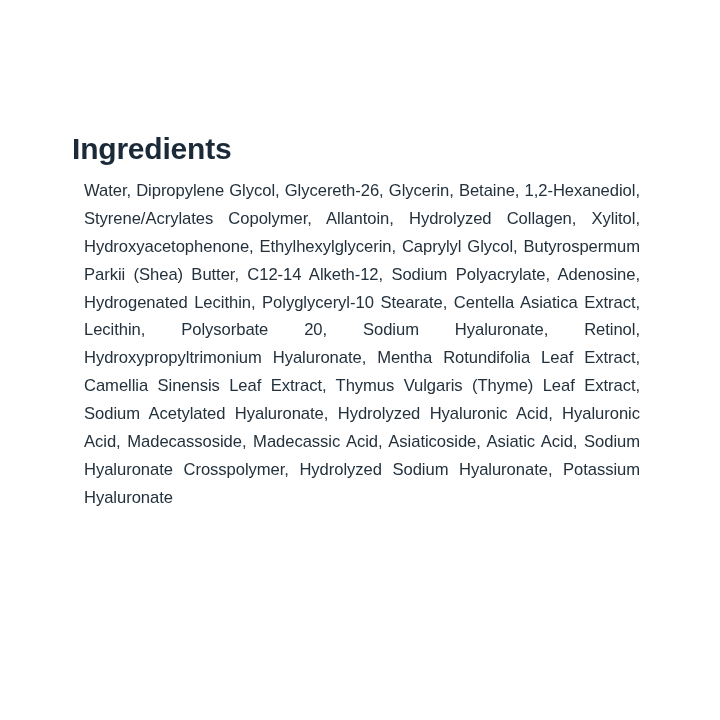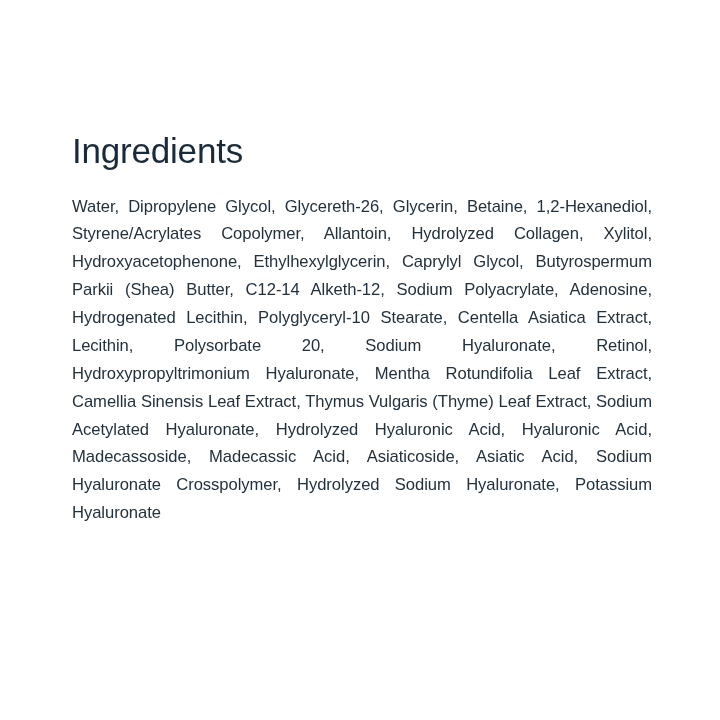--- a/index.html
+++ b/index.html
@@ -19,36 +19,36 @@
     height: 720px;
     box-sizing: border-box;
   }
   .content {
     position: absolute;
     left: 72px;
     top: 132px;
     width: 580px;
   }
   .heading {
-    font-size: 35px;
-    font-weight: normal;
+    font-size: 30px;
+    font-weight: bold;
     color: #1b2a38;
     letter-spacing: -0.2px;
-    margin: 0 0 22px 0;
+    margin: 0 0 11px 0;
     line-height: 1.1;
   }
   .ingredients-text {
     font-size: 16.6px;
     color: #23313d;
     line-height: 1.68;
     text-align: justify;
     text-justify: inter-word;
     letter-spacing: -0.05px;
     word-spacing: 0.2px;
-    margin: 0;
+    margin: 12px;
     hyphens: manual;
   }
 </style>
 </head>
 <body>
 
 <div class="page">
   <div class="content">
     <h1 class="heading">Ingredients</h1>
     <p class="ingredients-text">Water, Dipropylene Glycol, Glycereth-26, Glycerin, Betaine, 1,2-Hexanediol, Styrene/Acrylates Copolymer, Allantoin, Hydrolyzed Collagen, Xylitol, Hydroxyacetophenone, Ethylhexylglycerin, Caprylyl Glycol, Butyrospermum Parkii (Shea) Butter, C12-14 Alketh-12, Sodium Polyacrylate, Adenosine, Hydrogenated Lecithin, Polyglyceryl-10 Stearate, Centella Asiatica Extract, Lecithin, Polysorbate 20, Sodium Hyaluronate, Retinol, Hydroxypropyltrimonium Hyaluronate, Mentha Rotundifolia Leaf Extract, Camellia Sinensis Leaf Extract, Thymus Vulgaris (Thyme) Leaf Extract, Sodium Acetylated Hyaluronate, Hydrolyzed Hyaluronic Acid, Hyaluronic Acid, Madecassoside, Madecassic Acid, Asiaticoside, Asiatic Acid, Sodium Hyaluronate Crosspolymer, Hydrolyzed Sodium Hyaluronate, Potassium Hyaluronate</p>

